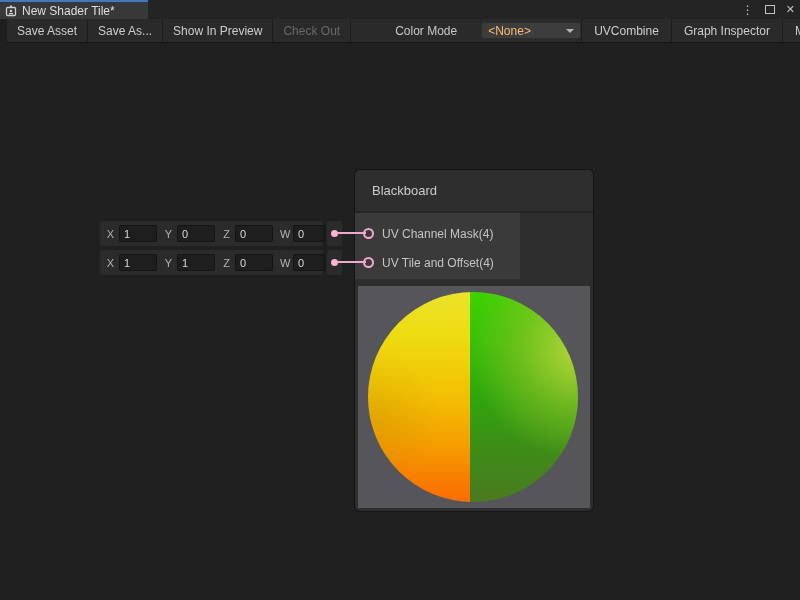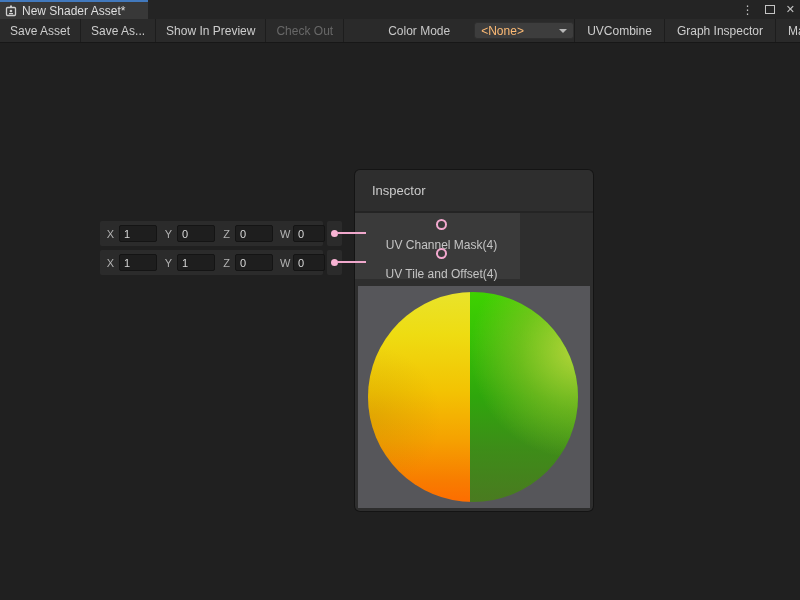--- a/index.html
+++ b/index.html
@@ -19,21 +19,21 @@
     display:flex; align-items:center; padding-left:5px; gap:5px;
   }
   .tab-title { font-size:12px; color:#dfdfdf; white-space:nowrap; }
   .win-controls { position:absolute; right:5px; top:0; height:19px; display:flex; align-items:center; gap:11px; }
   .kebab { color:#c3c3c3; font-size:12px; line-height:1; }
   .maxi { width:10px; height:9px; border:1.5px solid #c3c3c3; }
   .closex { color:#c3c3c3; font-size:11px; line-height:1; }
 
   
   .toolbar {
-    position:absolute; top:19px; left:0; right:0; height:24px;
+    position:absolute; top:19px; left:7px; right:0; height:24px;
     background:#2a2a2a; border-bottom:1px solid #171717;
     display:flex; align-items:stretch; font-size:12px; color:#cdcdcd;
   }
   .tb-btn { display:flex; align-items:center; padding:0 10px; border-right:1px solid #1d1d1d; white-space:nowrap; }
   .tb-btn.disabled { color:#686868; }
   .cm-group { display:flex; align-items:center; margin-left:44px; gap:24px; }
   .cm-label { color:#c8c8c8; white-space:nowrap; }
   .dropdown {
     width:100px; height:17px; background:#3d3d3d; border:1px solid #2e2e2e; border-radius:3px;
     display:flex; align-items:center; justify-content:space-between; padding:0 6px; color:#fdba74;
@@ -76,21 +76,21 @@
   
   .node {
     position:absolute; left:355px; top:126px; width:238px; height:341px;
     background:#2e2e2e; border-radius:5px; box-shadow:0 0 0 1px rgba(0,0,0,.35);
     overflow:hidden; z-index:2;
   }
   .node-header { height:43px; display:flex; align-items:center; padding-left:17px; border-bottom:2px solid #242424; }
   .node-title { font-size:13px; color:#cbcbcb; }
   .node-body { display:flex; height:66px; }
   .node-inputs { width:165px; background:#3a3a3a; padding-top:6px; }
-  .port-row { height:29px; display:flex; align-items:center; padding-left:8px; gap:8px;flex-direction:column; }
+  .port-row { height:29px; display:flex; align-items:center; padding-left:8px; gap:8px; }
   .port-ring { width:11px; height:11px; border-radius:50%; border:2px solid #f3a9cf; flex:none; }
   .port-label { font-size:12px; color:#c4c4c4; white-space:nowrap; }
   .node-outputs { flex:1; background:#2e2e2e; padding-top:6px; }
   .out-row { height:29px; display:flex; align-items:center; justify-content:flex-end; padding-right:8px; gap:7px; }
   .port-ring.green { border-color:#a6d23c; }
 
   
   .preview { position:absolute; left:3px; top:116px; width:232px; height:222px; background:#56565a; }
   .sphere {
     position:absolute; left:10px; top:6px; width:210px; height:210px;
@@ -112,21 +112,21 @@
 <body>
 
 <div class="titlebar">
   <div class="tab">
     <svg width="12" height="12" viewBox="0 0 12 12">
       <rect x="1.5" y="2.5" width="9" height="8" rx="1" fill="none" stroke="#cfcfcf" stroke-width="1.3"></rect>
       <rect x="5" y="0.5" width="2" height="2.5" fill="#cfcfcf"></rect>
       <circle cx="6" cy="6" r="1.3" fill="#cfcfcf"></circle>
       <rect x="4" y="8" width="4" height="1.2" fill="#cfcfcf"></rect>
     </svg>
-    <span class="tab-title">New Shader Asset*</span>
+    <span class="tab-title">New Shader Tile*</span>
   </div>
   <div class="win-controls">
     <span class="kebab">⋮</span>
     <span class="maxi"></span>
     <span class="closex">✕</span>
   </div>
 </div>
 
 <div class="toolbar">
   <div class="tb-btn">Save Asset</div>
@@ -191,21 +191,21 @@
   </div>
   <div class="connector cn2">
       <span class="dot"></span>
     </div>
 
   <div class="edge e1"></div>
   <div class="edge e2"></div>
 
   <div class="node">
     <div class="node-header">
-      <span class="node-title">Inspector</span>
+      <span class="node-title">Blackboard</span>
     </div>
     <div class="node-body">
       <div class="node-inputs">
         <div class="port-row">
           <span class="port-ring"></span>
           <span class="port-label">UV Channel Mask(4)</span>
         </div>
         <div class="port-row">
           <span class="port-ring"></span>
           <span class="port-label">UV Tile and Offset(4)</span>

